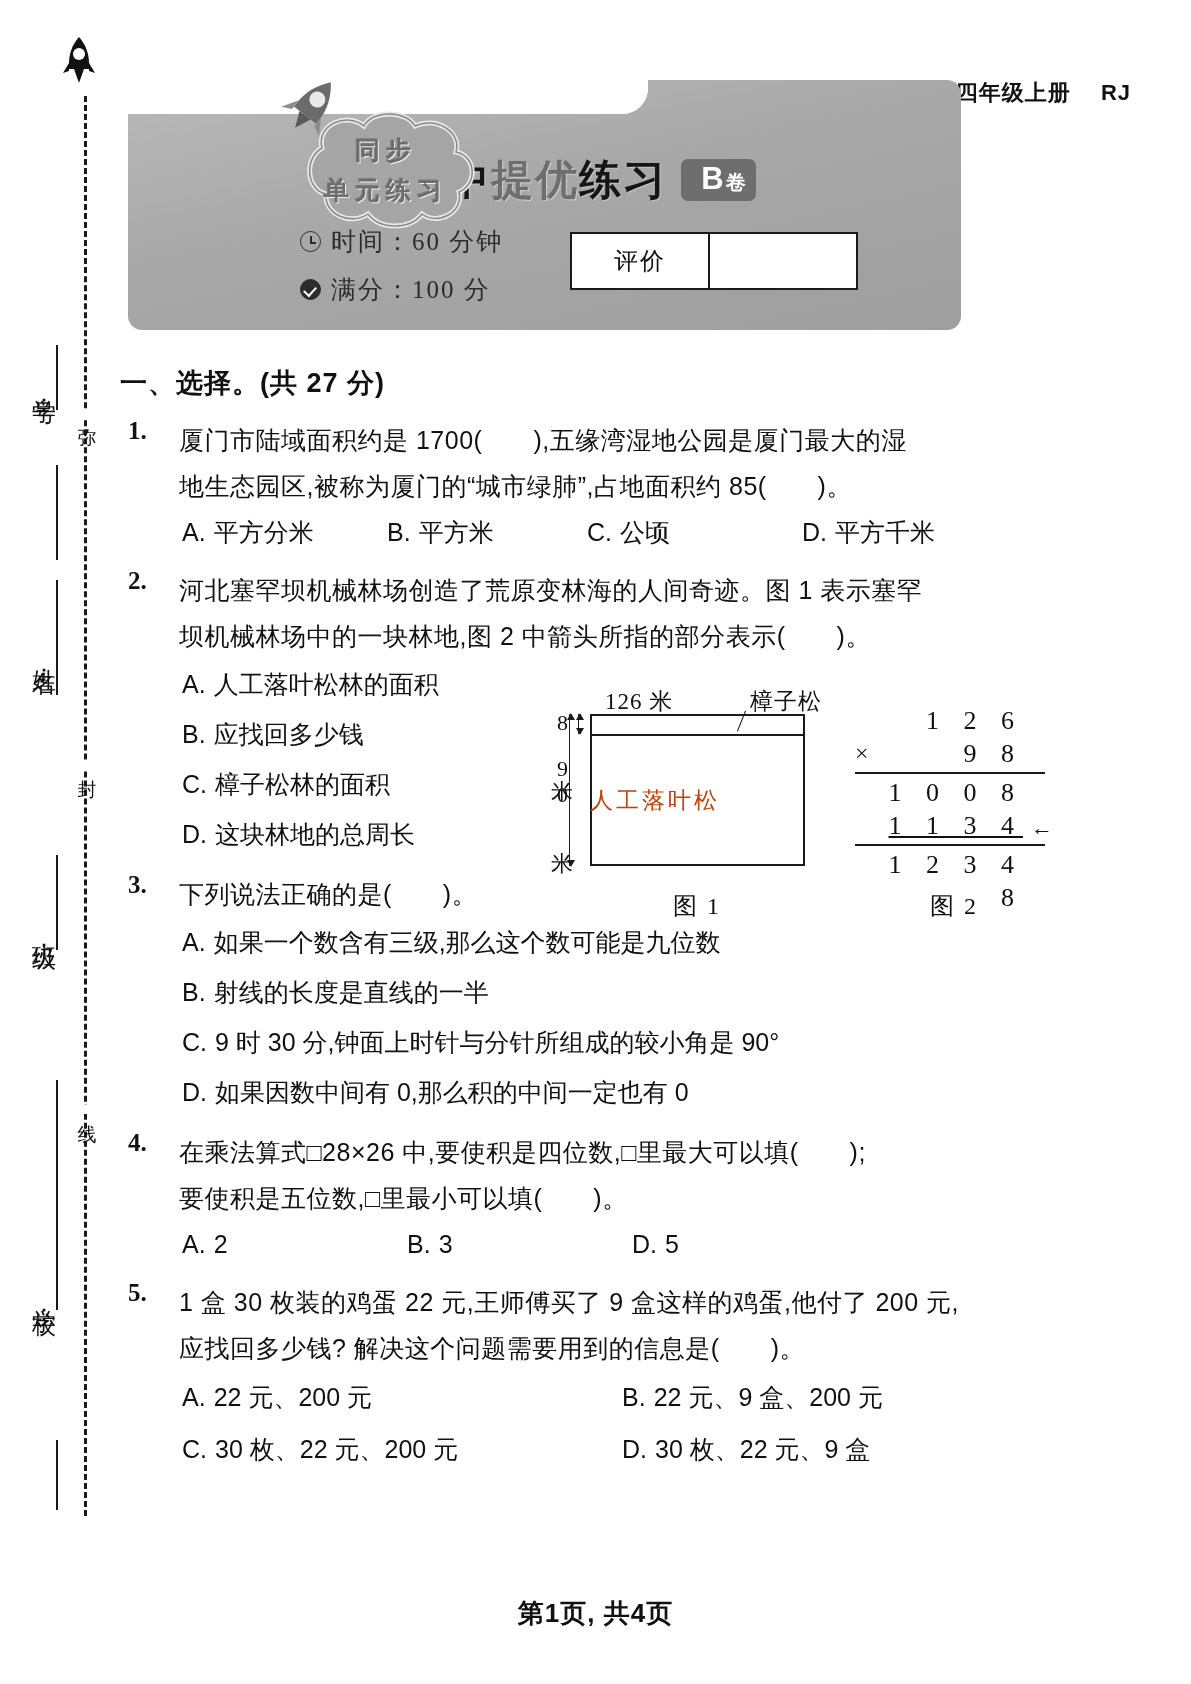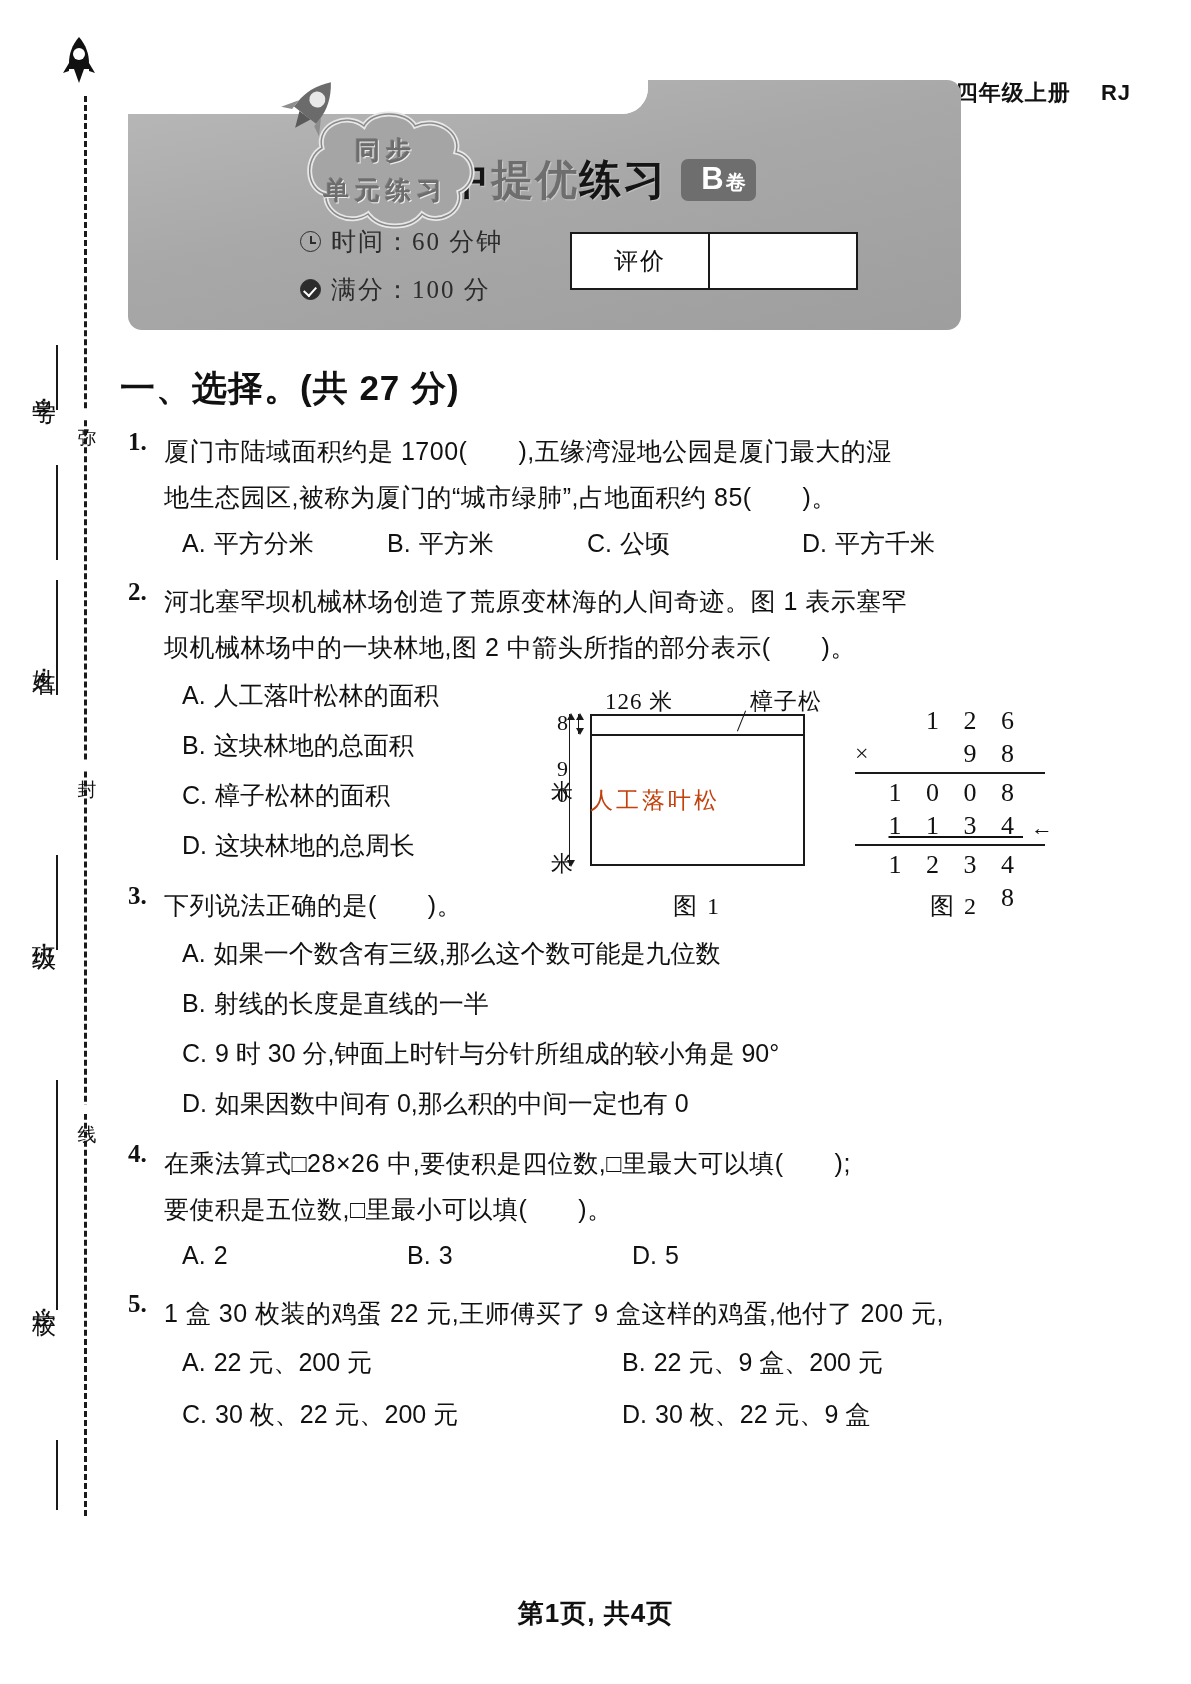--- a/index.html
+++ b/index.html
@@ -236,21 +236,21 @@
   #score-table td.cell-blank { width: 148px; }
 
   
   #content {
     position: absolute;
     left: 120px; top: 365px;
     width: 930px;
   }
   .section-heading {
     font-family: "Liberation Sans", "DejaVu Sans", sans-serif;
-    font-size: 35px;
+    font-size: 27px;
     font-weight: 700;
     color: #111;
     letter-spacing: 1px;
     margin-bottom: 16px;
   }
   .question {
     position: relative;
     padding-left: 44px;
     margin-bottom: 12px;
   }
@@ -261,20 +261,21 @@
     font-size: 25px;
     font-weight: 700;
     color: #111;
   }
   .q-text {
     font-family: "Liberation Sans", "DejaVu Sans", sans-serif;
     font-size: 25px;
     color: #111;
     line-height: 46px;
     letter-spacing: 0.5px;
+    margin-left: 15px;
   }
   .options-row {
     display: flex;
     font-family: "Liberation Sans", "DejaVu Sans", sans-serif;
     font-size: 25px;
     color: #111;
     line-height: 46px;
     padding-left: 18px;
   }
   .options-row .opt { white-space: nowrap; }
@@ -563,21 +564,21 @@
       <span class="opt"><span class="opt-label">D.</span><span>平方千米</span></span>
     </div>
   </div>
 
   <div class="question">
     <span class="q-num">2.</span>
     <div class="q-text">河北塞罕坝机械林场创造了荒原变林海的人间奇迹。图 1 表示塞罕</div>
     <div class="q-text">坝机械林场中的一块林地,图 2 中箭头所指的部分表示(　　)。</div>
     <div class="options-col">
       <div><span class="opt-label">A.</span><span>人工落叶松林的面积</span></div>
-      <div><span class="opt-label">B.</span><span>这块林地的总面积</span></div>
+      <div><span class="opt-label">B.</span><span>应找回多少钱</span></div>
       <div><span class="opt-label">C.</span><span>樟子松林的面积</span></div>
       <div><span class="opt-label">D.</span><span>这块林地的总周长</span></div>
     </div>
   </div>
 
   <div class="question">
     <span class="q-num">3.</span>
     <div class="q-text">下列说法正确的是(　　)。</div>
     <div class="options-col">
       <div><span class="opt-label">A.</span><span>如果一个数含有三级,那么这个数可能是九位数</span></div>
@@ -594,20 +595,21 @@
     <div class="options-row" id="q4-options">
       <span class="opt"><span class="opt-label">A.</span><span>2</span></span>
       <span class="opt"><span class="opt-label">B.</span><span>3</span></span>
       <span class="opt"><span class="opt-label">D.</span><span>5</span></span>
     </div>
   </div>
 
   <div class="question">
     <span class="q-num">5.</span>
     <div class="q-text">1 盒 30 枚装的鸡蛋 22 元,王师傅买了 9 盒这样的鸡蛋,他付了 200 元,</div>
+    <div class="q-text">应找回多少钱? 解决这个问题需要用到的信息是(　　)。</div>
     <div class="options-grid">
       <div><span class="opt-label">A.</span><span>22 元、200 元</span></div>
       <div><span class="opt-label">B.</span><span>22 元、9 盒、200 元</span></div>
       <div><span class="opt-label">C.</span><span>30 枚、22 元、200 元</span></div>
       <div><span class="opt-label">D.</span><span>30 枚、22 元、9 盒</span></div>
     </div>
   </div>
 
 </div>
 

